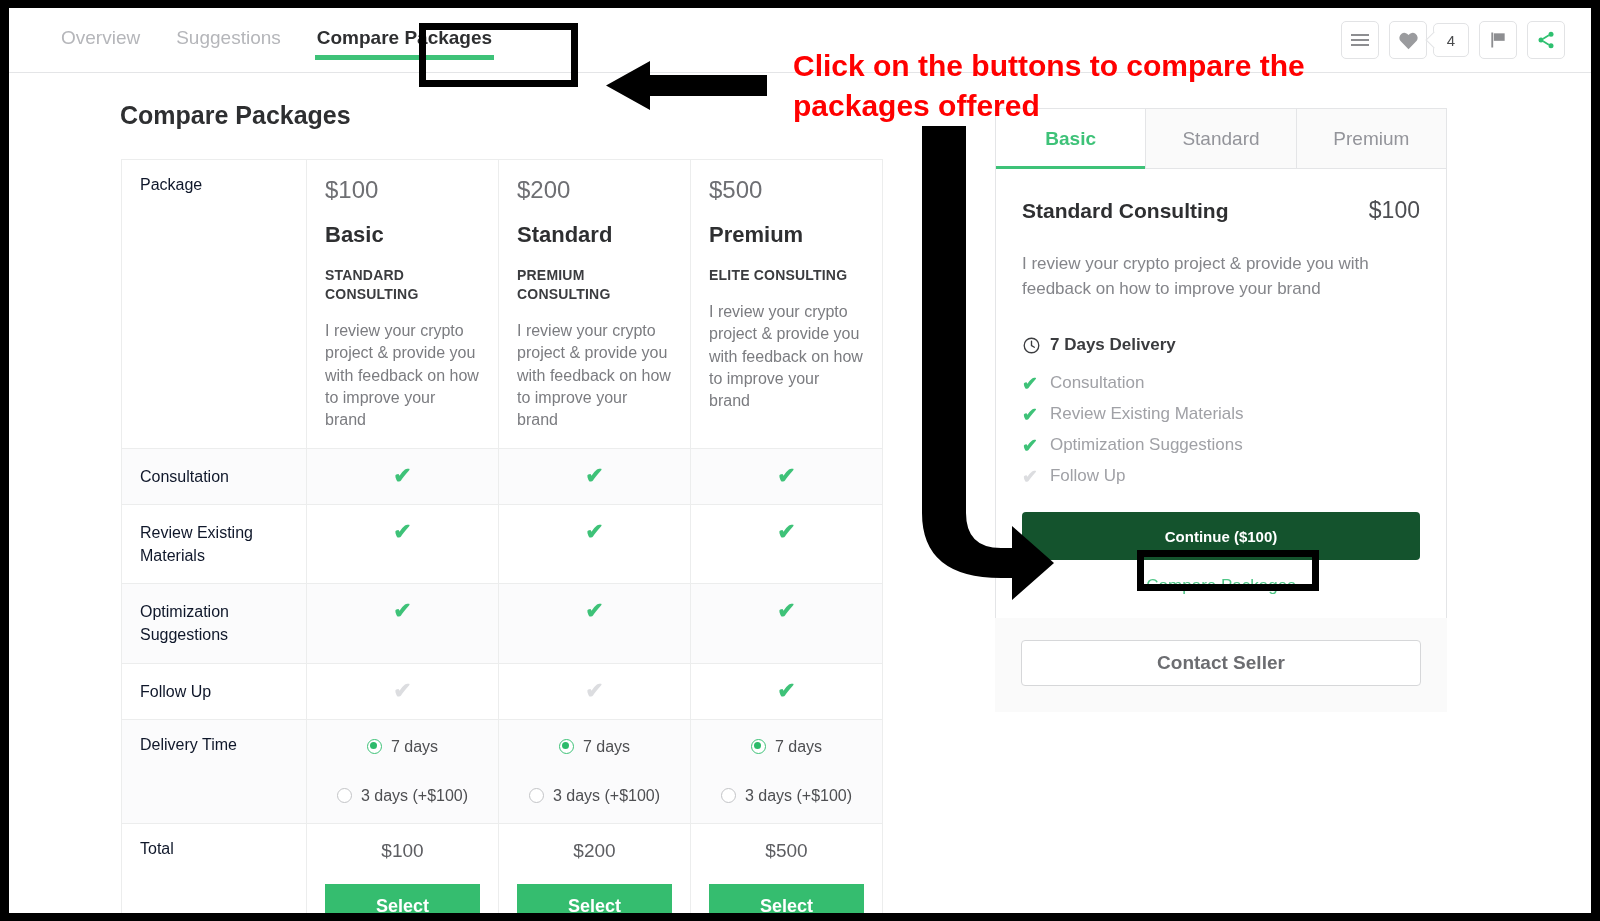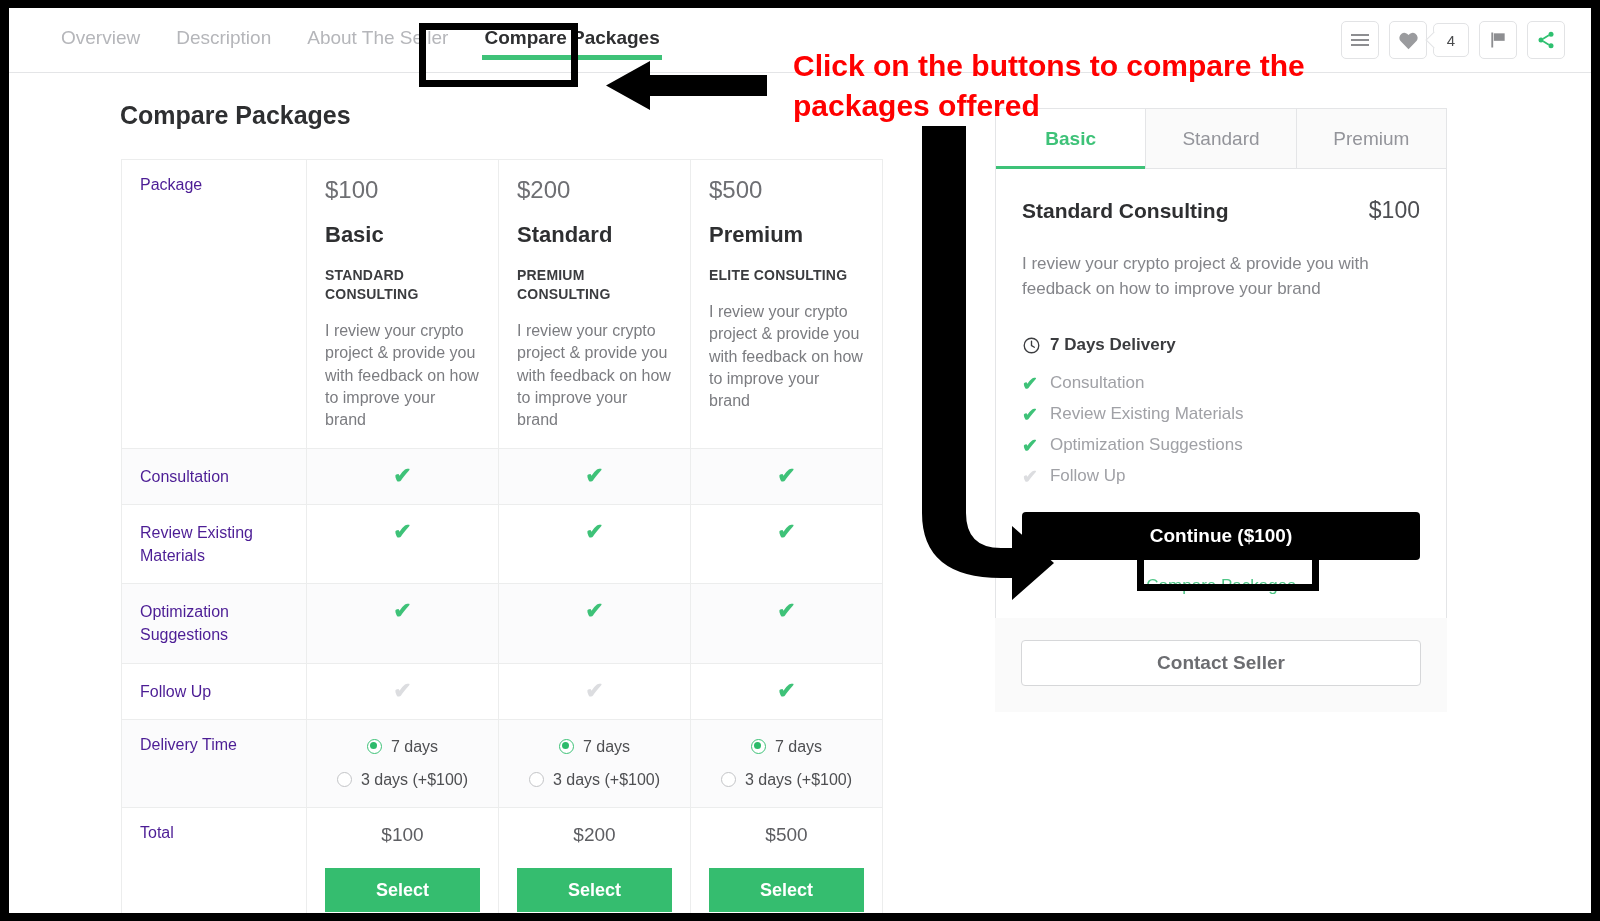--- a/index.html
+++ b/index.html
@@ -110,40 +110,40 @@
     background: #fff;
   }
   #compare-table td {
     border: 1px solid #eceded;
     vertical-align: top;
     padding: 16px 18px;
   }
   #compare-table tr.alt td { background: #fbfbfc; }
   td.rowlabel {
     width: 190px;
-    font-size: 16px; color: #4c1d95;
+    font-size: 16px; color: #0f172a;
     font-weight: normal;
   }
   td.pkgcell { width: 190px; }
   .pkg-price { font-size: 24px; color: #6e6f73; margin-bottom: 18px; }
   .pkg-name { font-size: 22px; font-weight: bold; color: #2e2f31; margin-bottom: 18px; }
   .pkg-sub { font-size: 14px; font-weight: bold; color: #3b3c3f; letter-spacing: .2px; margin-bottom: 16px; line-height: 1.35; }
   .pkg-desc { font-size: 16px; color: #7b7c80; line-height: 1.4; }
   td.center { text-align: center; vertical-align: middle; }
   tr.featrow td { padding-top: 18px; padding-bottom: 18px; }
   tr.featrow td.rowlabel { line-height: 1.45; }
   .chk { font-size: 22px; font-weight: bold; line-height: 1; }
   .chk.on { color: #3ec278; }
   .chk.off { color: #dcdde0; }
 
   .radio-line {
     display: flex; align-items: flex-start; justify-content: center;
     gap: 9px;
     font-size: 16px; color: #4e4f52;
-    margin-bottom: 12px;
+    margin-bottom: 28px;
   }
   .radio-line:last-child { margin-bottom: 0; }
   .radio {
     width: 15px; height: 15px; border-radius: 50%;
     border: 1.5px solid #c3c4c7; background: #fff;
     flex: 0 0 auto; margin-top: 3px;
     position: relative;
   }
   .radio.sel { border-color: #3ec278; }
   .radio.sel::after {
@@ -210,22 +210,22 @@
   }
   .feat {
     display: flex; align-items: center; gap: 12px;
     font-size: 17px; color: #a0a1a6;
     margin-bottom: 11px;
   }
   .feat .chk { font-size: 19px; }
   .continue-btn {
     display: block; width: 100%; height: 48px;
     margin-top: 26px;
-    background: #000000; color: #fff;
-    font-size: 19px; font-weight: bold;
+    background: #14532d; color: #fff;
+    font-size: 15px; font-weight: bold;
     border: none; border-radius: 4px; cursor: pointer;
   }
   .compare-link {
     display: block; width: 100%;
     text-align: center;
     font-size: 17px; color: #4fc687;
     margin-top: 16px;
     text-decoration: none;
     cursor: pointer;
   }
@@ -266,24 +266,21 @@
 <body>
 
 <div id="frame">
 
   <div id="navbar">
     <div class="nav-tabs">
       <div class="nav-tab">
         <span>Overview</span>
       </div>
       <div class="nav-tab">
-        <span>Description</span>
-      </div>
-      <div class="nav-tab">
-        <span>About The Seller</span>
+        <span>Suggestions</span>
       </div>
       <div class="nav-tab active">
         <span>Compare Packages</span>
         <span class="underline"></span>
       </div>
     </div>
 
     <div class="icon-row">
       <div class="icon-btn">
         <div class="hamburger">

